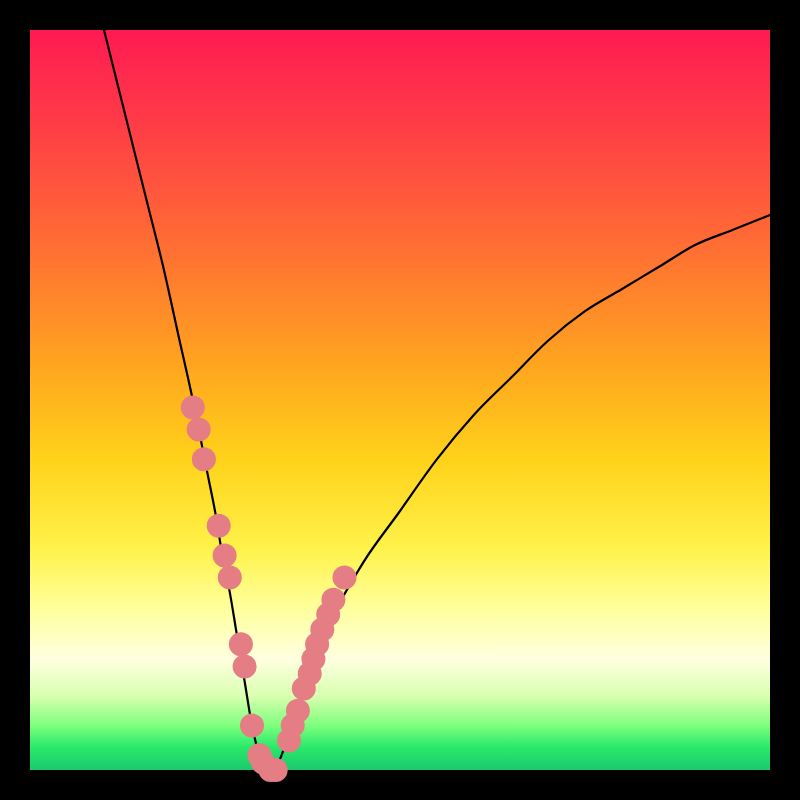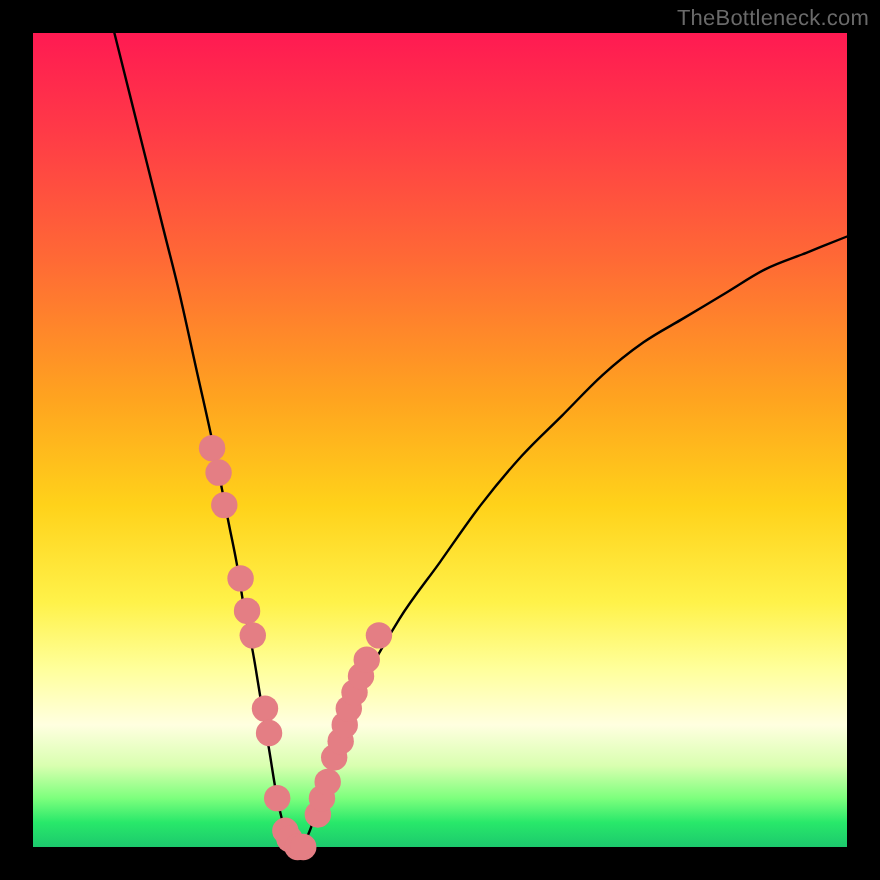--- a/index.html
+++ b/index.html
@@ -97,14 +97,13 @@
           <circle cx="279.7" cy="643.8" r="12" class="dot"></circle>
           <circle cx="283.4" cy="629.0" r="12" class="dot"></circle>
           <circle cx="287.1" cy="614.2" r="12" class="dot"></circle>
           <circle cx="292.3" cy="599.4" r="12" class="dot"></circle>
           <circle cx="298.2" cy="584.6" r="12" class="dot"></circle>
           <circle cx="303.4" cy="569.8" r="12" class="dot"></circle>
           <circle cx="314.5" cy="547.6" r="12" class="dot"></circle>
         </g>
     </svg>
   </div>
-  <div class="watermark">TheBottleneck.com</div>
 </div>
 
 </body></html>

